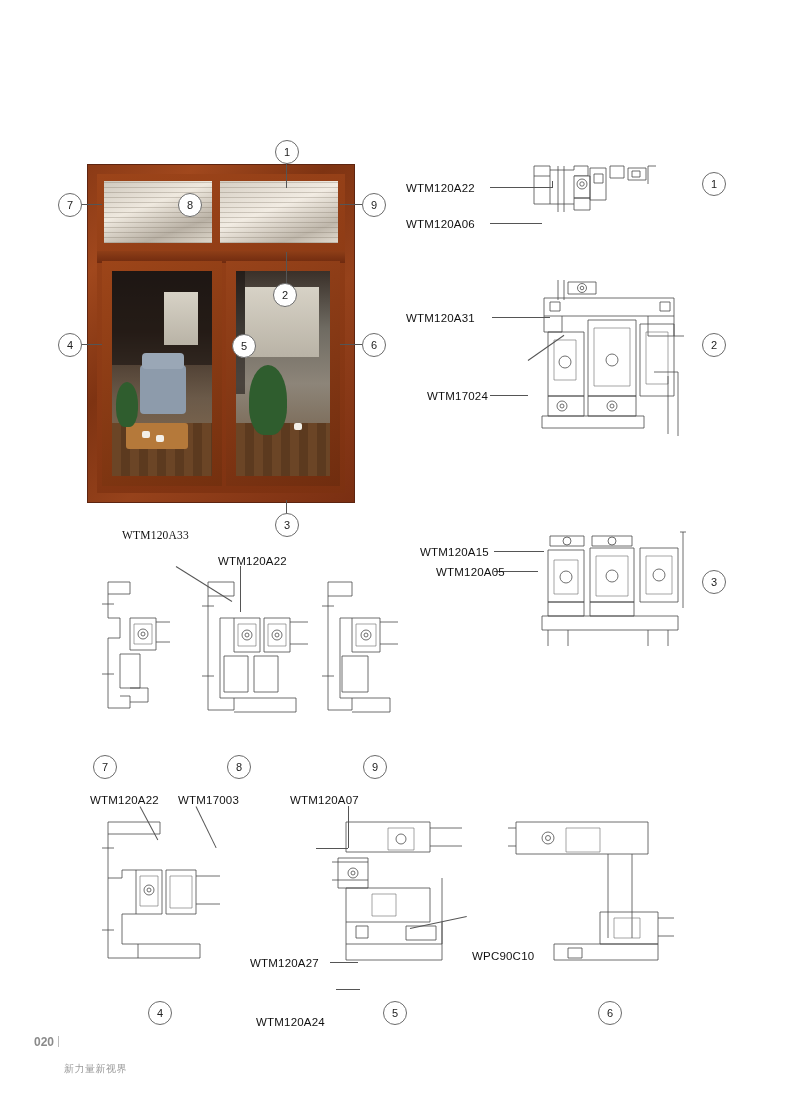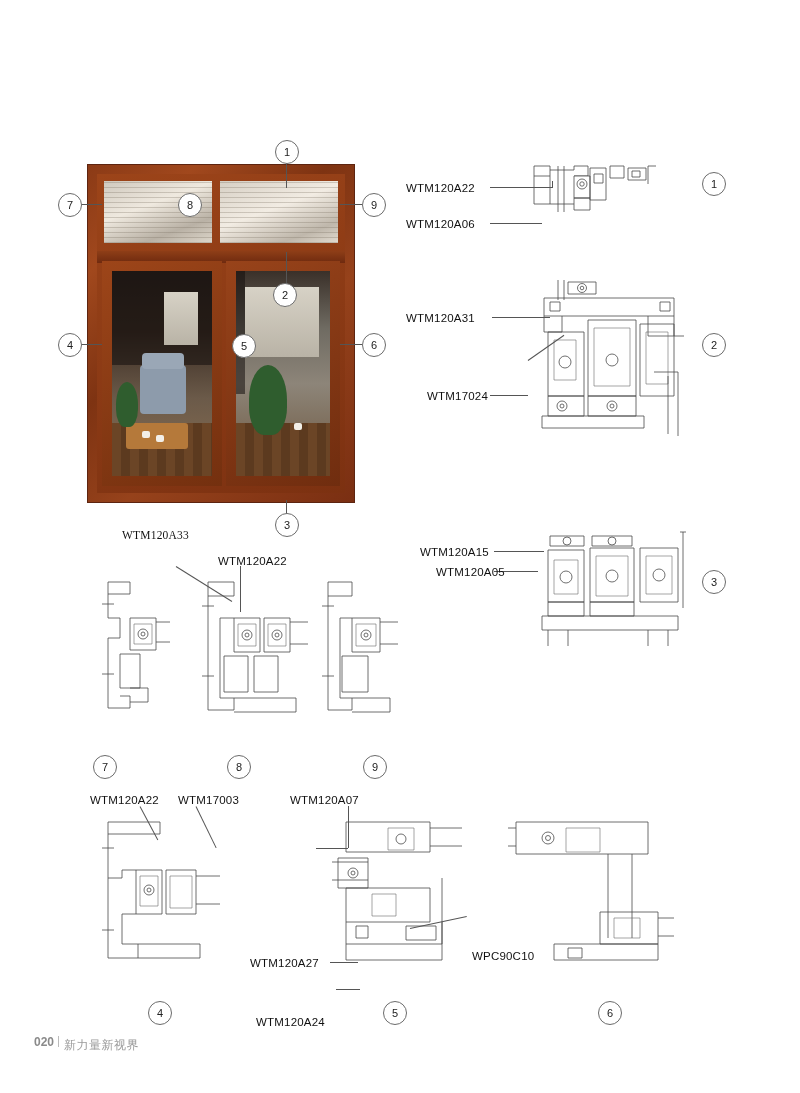--- a/index.html
+++ b/index.html
@@ -41,21 +41,21 @@
   .table{position:absolute;left:14%;top:74%;width:62%;height:13%;background:#b5793a;border-radius:3px;}
   .cup{position:absolute;width:8px;height:7px;background:#f2efe8;border-radius:2px;}
   .plant{position:absolute;background:#2f5d2e;border-radius:50% 50% 40% 40%;}
   .floor{position:absolute;left:0;right:0;bottom:0;height:26%;
       background:repeating-linear-gradient(90deg,#6b4526 0 9px,#5c3a1f 9px 18px);}
   .wallpanel{position:absolute;background:rgba(20,15,12,.55);}
   .windowlight{position:absolute;background:linear-gradient(180deg,#d7d2c6,#b9b3a6);}
 
   
   .footer-num{position:absolute;left:34px;top:1035px;font-size:12px;font-weight:700;color:#8a8a8a;}
-  .footer-txt{position:absolute;left:64px;top:1037px;font-size:12px;color:#9a9a9a;letter-spacing:.5px;}
+  .footer-txt{position:absolute;left:64px;top:1062px;font-size:10px;color:#9a9a9a;letter-spacing:.5px;}
   .footer-bar{position:absolute;left:58px;top:1036px;width:1px;height:11px;background:#bbb;}
 
   svg.dwg{position:absolute;overflow:visible;}
   svg.dwg path,svg.dwg line,svg.dwg rect,svg.dwg circle,svg.dwg polyline,svg.dwg polygon{
       fill:none;stroke:#4a4a4a;stroke-width:.8;vector-effect:non-scaling-stroke;}
   svg.dwg .thin{stroke-width:.6;stroke:#6a6a6a;}
   svg.dwg .fillw{fill:#fff;}
 </style>
 </head>
 <body>

